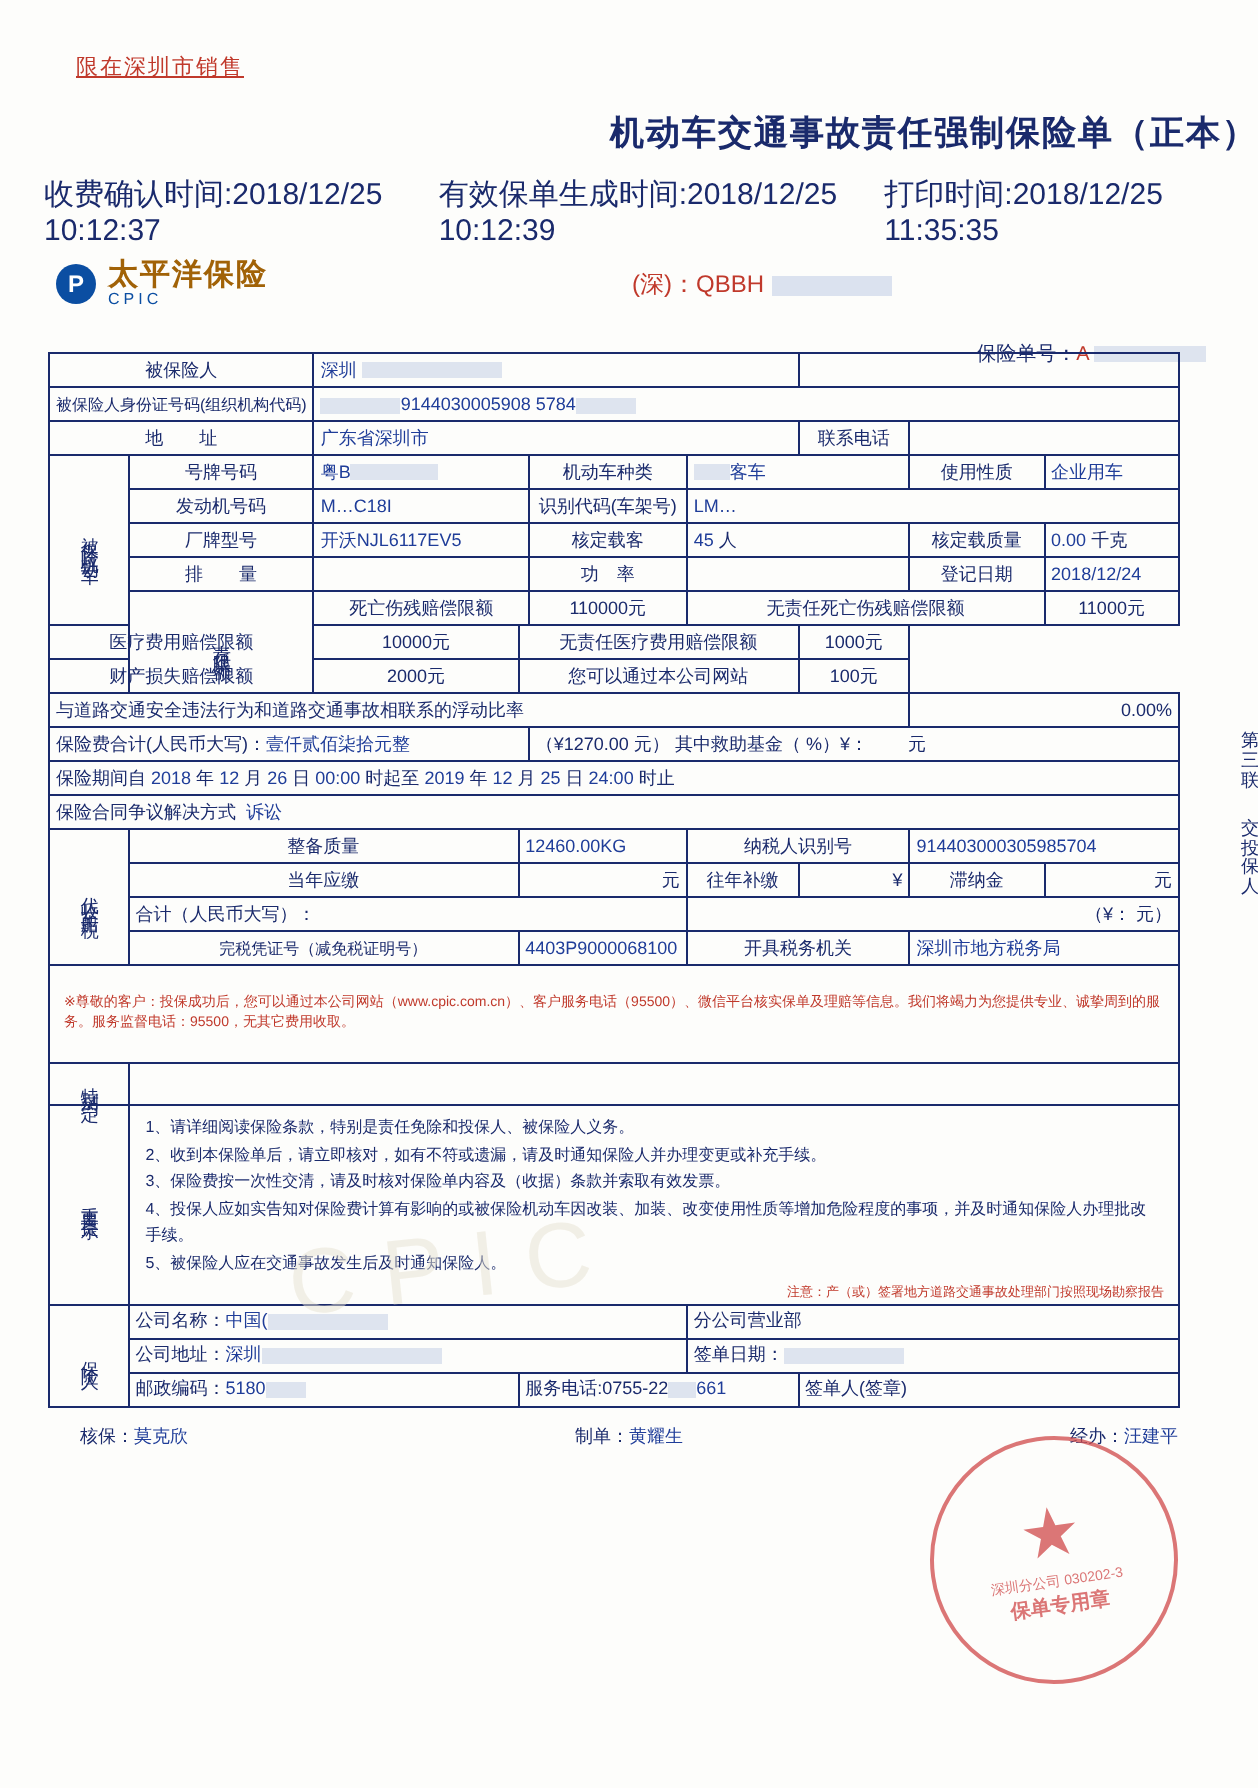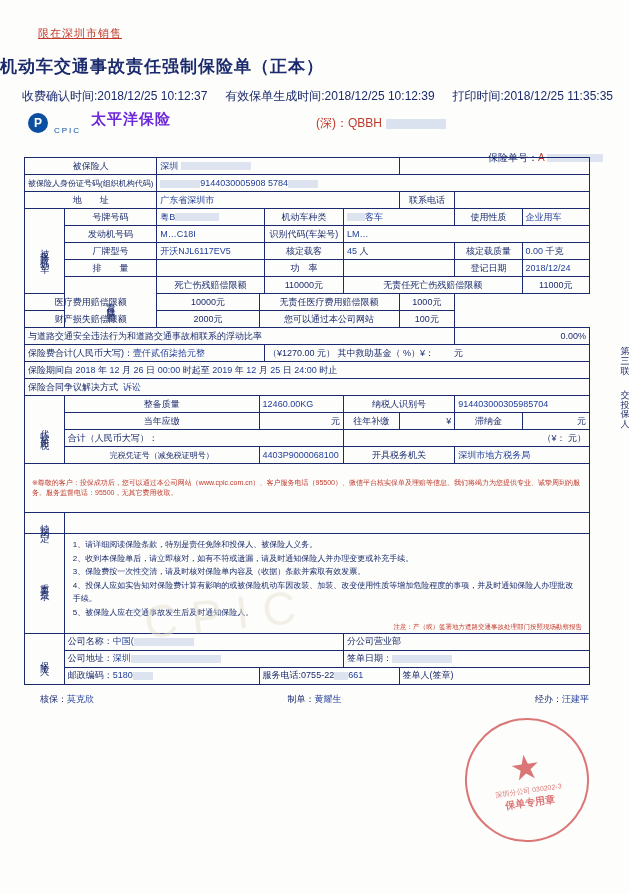--- a/index.html
+++ b/index.html
@@ -8,27 +8,27 @@
     background:#fdfdfb;
     font-family:"Liberation Sans","DejaVu Sans",sans-serif;
     color:#1a2a6c;
     position:relative;
     overflow:hidden;
   }
   .page{position:relative;width:629px;height:894px;box-sizing:border-box;padding:0;}
   .topbar{display:flex;justify-content:space-between;align-items:center;padding:26px 34px 0 38px;font-size:11px;color:#c0392b;}
   .topbar .left{color:#c0392b;letter-spacing:1px;}
   .topbar .right{color:#c0392b;letter-spacing:1px;text-decoration:underline;}
-  .title{text-align:left;font-size:17px;font-weight:bold;color:#1a2a6c;margin-top:14px;letter-spacing:1px;}
-  .timerow{display:flex;justify-content:space-between;font-size:12px;color:#1a2a6c;padding:10px 16px 0 22px;}
+  .title{text-align:right;font-size:17px;font-weight:bold;color:#1a2a6c;margin-top:14px;letter-spacing:1px;}
+  .timerow{display:flex;justify-content:space-between;font-size:15px;color:#1a2a6c;padding:10px 16px 0 22px;}
   .logorow{display:flex;align-items:flex-start;padding:6px 20px 0 28px;position:relative;height:42px;}
   .logo{display:flex;align-items:center;gap:6px;}
   .logo .mark{width:20px;height:20px;border-radius:50%;background:#0b4ea2;color:#fff;font-size:12px;display:flex;align-items:center;justify-content:center;font-weight:bold;}
   .logo .tx{line-height:1.05;}
-  .logo .tx .cn{font-size:15px;color:#6d28d9;font-weight:bold;letter-spacing:1px;margin-left:37px;}
+  .logo .tx .cn{font-size:15px;color:#a16207;font-weight:bold;letter-spacing:1px;}
   .logo .tx .en{font-size:8px;color:#0b4ea2;letter-spacing:2px;}
   .qbbh{position:absolute;left:316px;top:10px;font-size:12px;color:#c0392b;}
   .qbbh .blk{display:inline-block;width:60px;height:10px;background:#c9d4e8;vertical-align:middle;margin-left:4px;opacity:.65;}
   .policyno{position:absolute;right:26px;top:46px;font-size:10px;color:#1a2a6c;}
 
   .framewrap{position:relative;margin:4px 14px 0 24px;}
   table.main{border-collapse:collapse;width:566px;font-size:9px;color:#1a2a6c;}
   table.main td{border:1px solid #1a2a6c;padding:1px 3px;height:14px;vertical-align:middle;}
   .lbl{background:transparent;white-space:nowrap;}
   .vside{writing-mode:vertical-rl;text-orientation:upright;text-align:center;letter-spacing:3px;font-size:9px;width:14px;}

